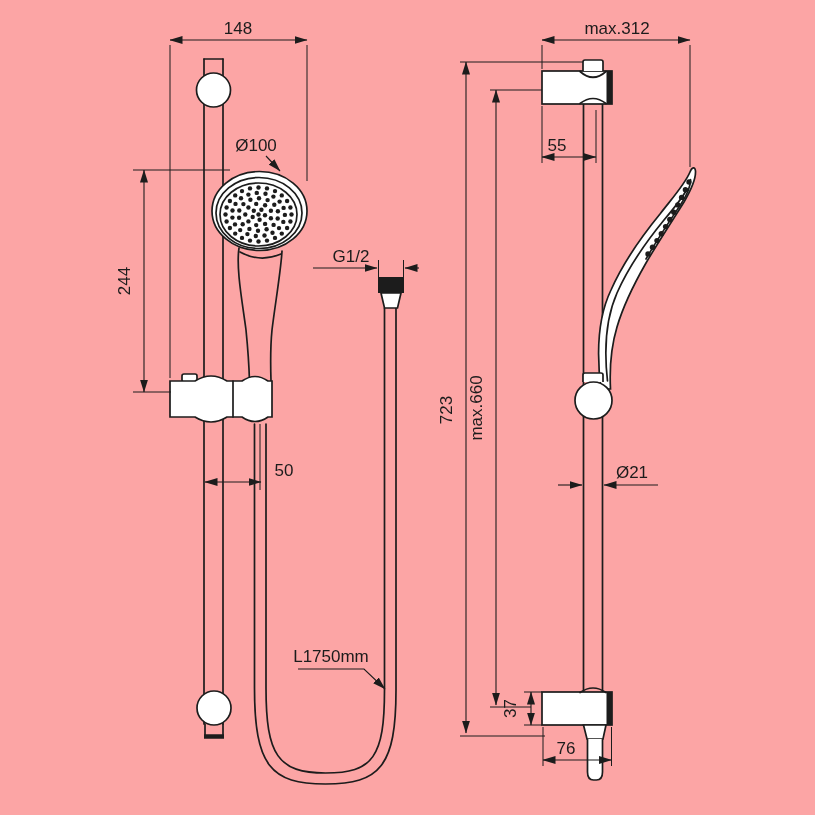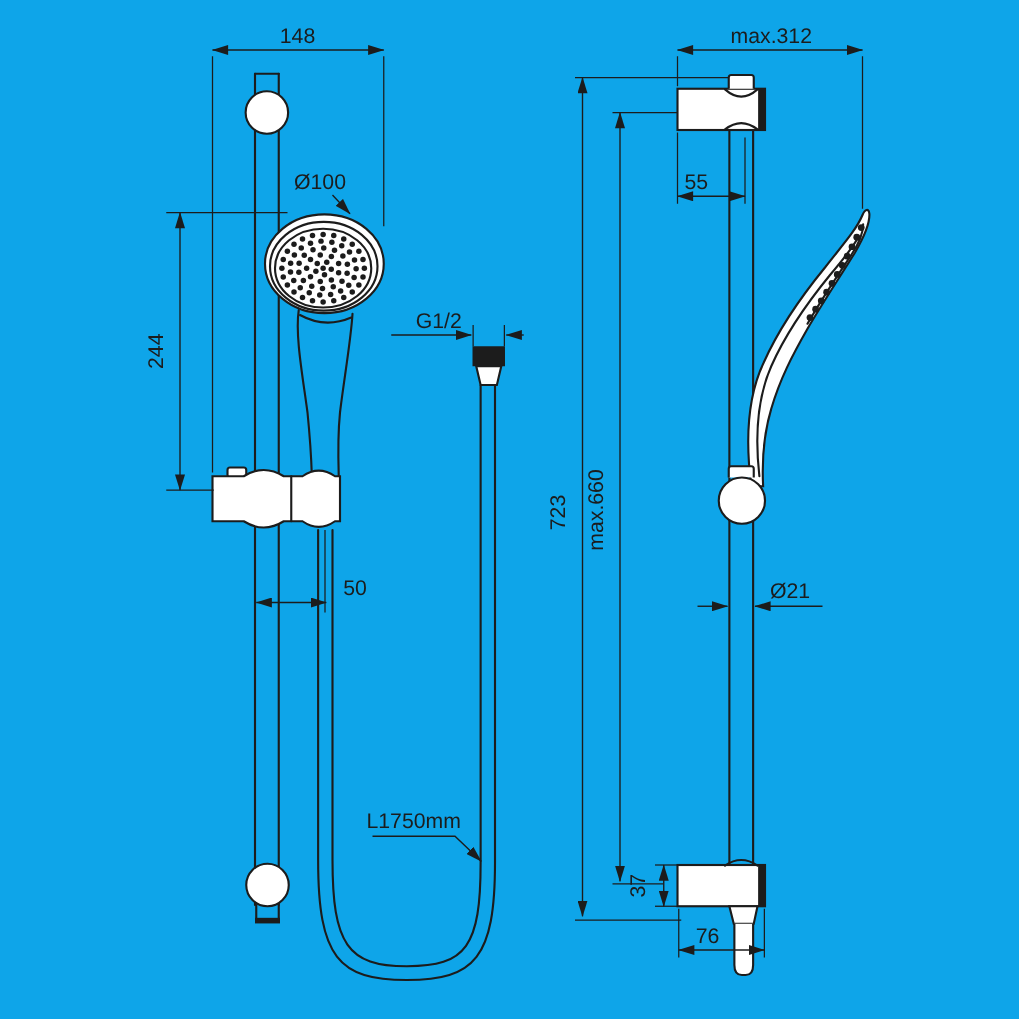--- a/index.html
+++ b/index.html
@@ -1,16 +1,16 @@
 <!DOCTYPE html>
 <html><head>
 <meta charset="utf-8">
 <style>
   html,body{margin:0;padding:0;background:#ffffff;}
-  .stage{position:relative;width:815px;height:815px;background:#0ea5e9;overflow:hidden;}
+  .stage{position:relative;width:815px;height:815px;background:#fca5a5;overflow:hidden;}
   svg{display:block;}
   text{font-family:"Liberation Sans","DejaVu Sans",sans-serif;font-size:17px;fill:#1c1c1c;}
   .obj{fill:none;stroke:#1c1c1c;stroke-width:1.7;stroke-linecap:round;}
   .objf{fill:#ffffff;stroke:#1c1c1c;stroke-width:1.7;}
   .solid{fill:#1c1c1c;stroke:none;}
   .dim{fill:none;stroke:#1c1c1c;stroke-width:1.1;}
   .thin{fill:none;stroke:#1c1c1c;stroke-width:1.0;}
 </style>
 </head>
 <body>

